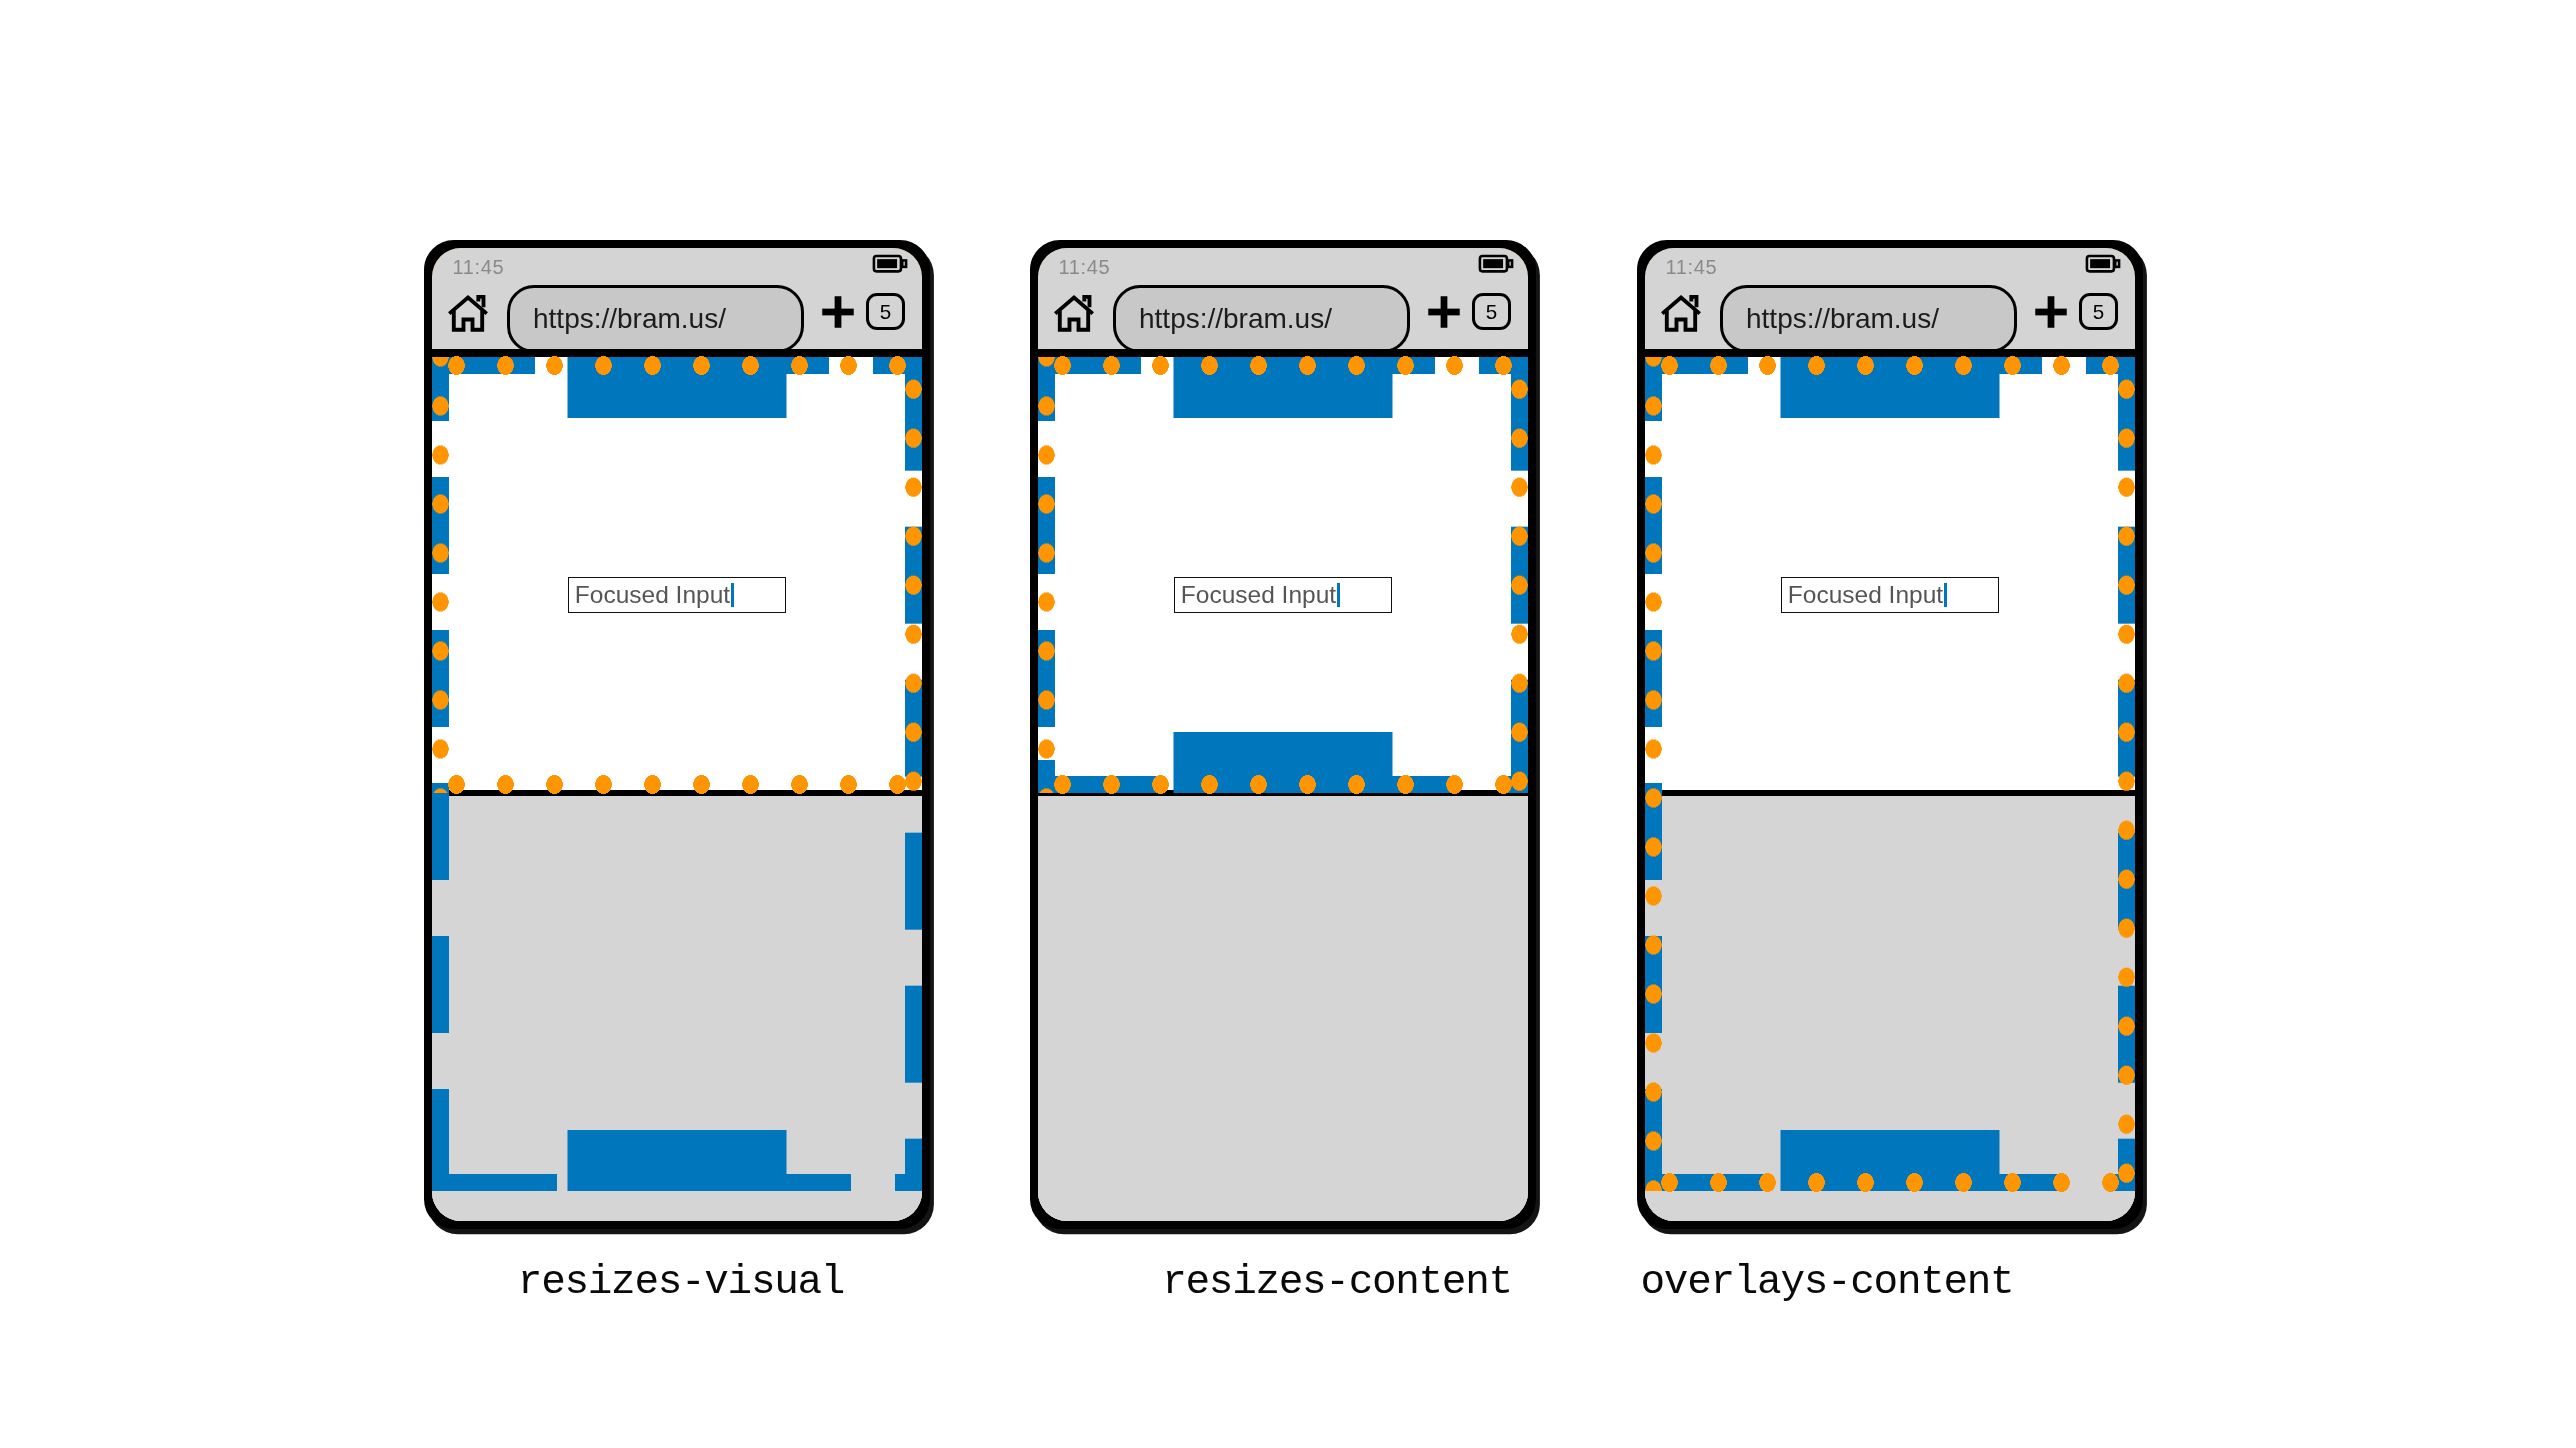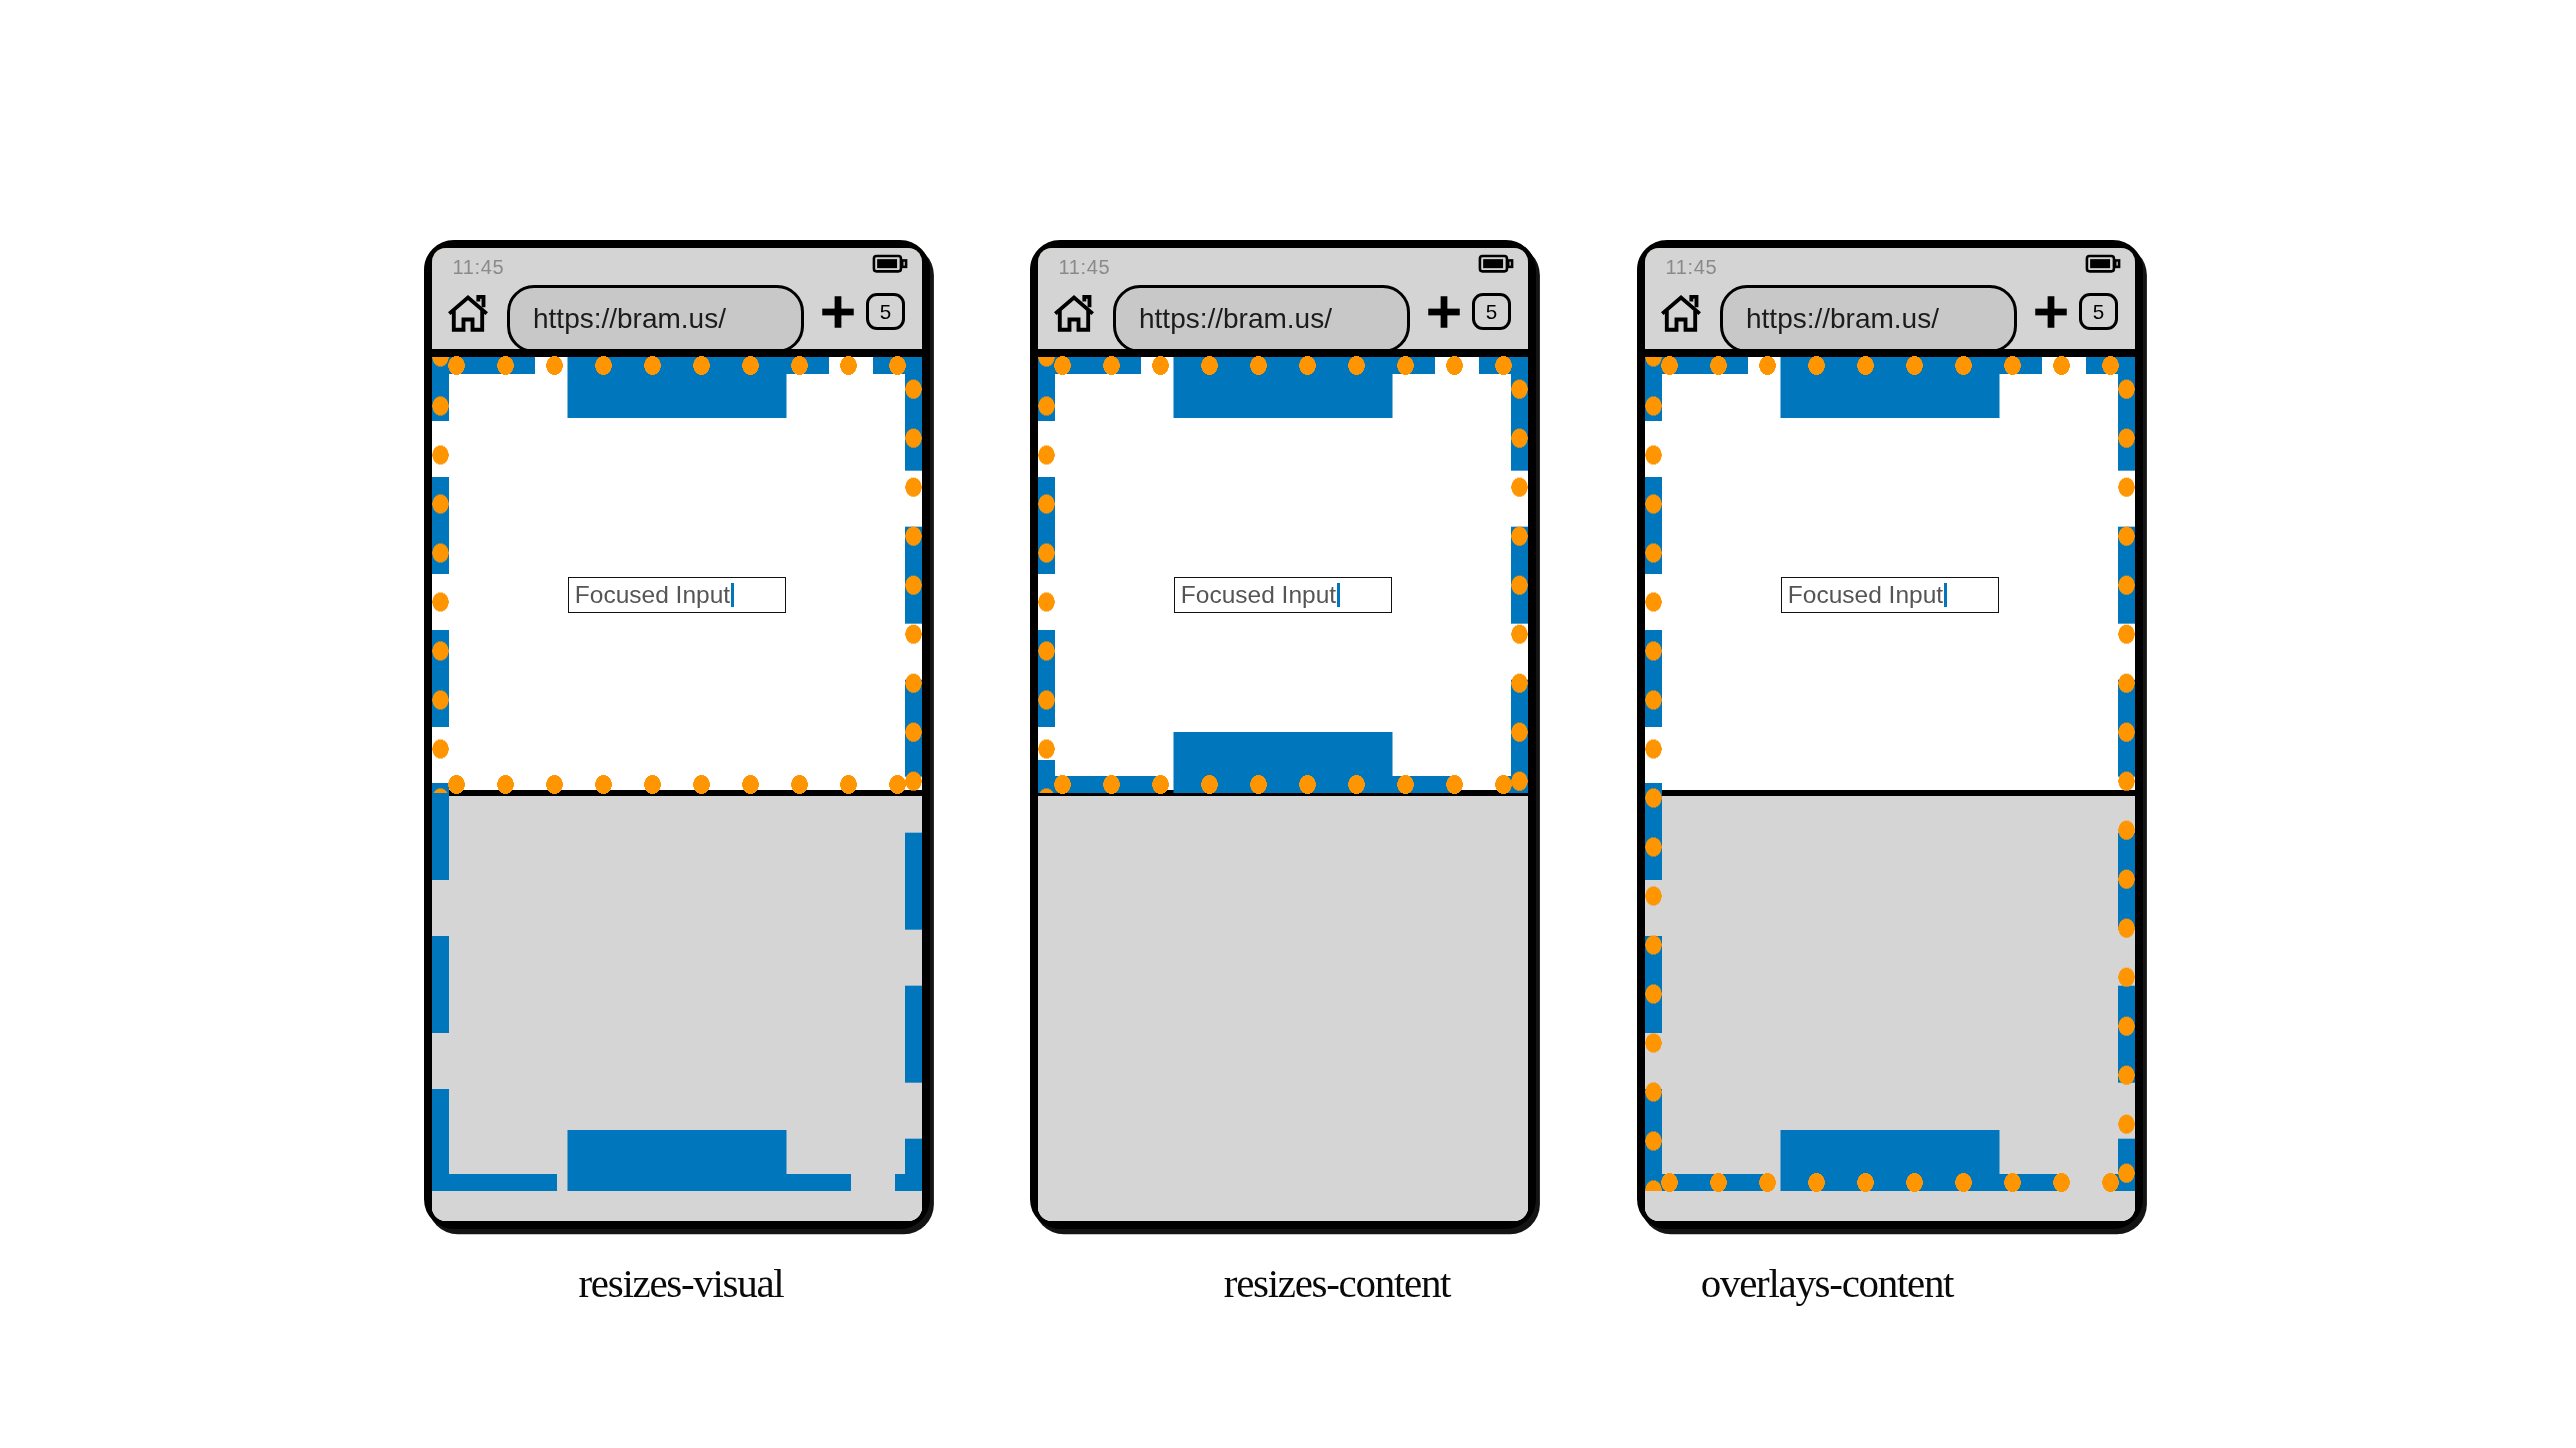--- a/index.html
+++ b/index.html
@@ -14,21 +14,21 @@
   body{width:2576px;height:1449px;position:relative;overflow:hidden;
        font-family:"Liberation Sans",sans-serif;}
 
   
   .phone{position:absolute;top:240px;width:506px;height:989px;
          border:8.4px solid #000;border-radius:30px;background:#000;
          box-shadow:3.9px 5.2px 0 rgba(0,0,0,.92);}
   .phone.p1{left:424px}
   .phone.p2{left:1030px}
   .phone.p3{left:1637px}
-  .screen{position:absolute;inset:0;border-radius:14px;overflow:hidden;background:#a16207}
+  .screen{position:absolute;inset:0;border-radius:29px;overflow:hidden;background:#a16207}
 
   
   .chrome{position:absolute;left:0;top:0;right:0;height:101px;background:var(--chrome)}
   .time{position:absolute;left:20.6px;top:7.7px;font-size:20px;color:#8a8a8a;letter-spacing:0.6px}
   .battery{position:absolute;right:14px;top:6.4px;width:36px;height:19.3px}
   .home{position:absolute;left:14px;top:45px;width:44px;height:40px}
   .urlbar{position:absolute;left:75px;top:37px;width:297px;height:68px;
           border:3.9px solid #000;border-radius:27px;background:var(--pill);
           display:flex;align-items:center;padding-left:23px;
           font-size:28px;color:#1c1c1c;white-space:nowrap;overflow:hidden}
@@ -80,21 +80,21 @@
 
   
   .inputbox{position:absolute;z-index:4;left:50%;transform:translateX(-50%);
             top:220px;width:218px;height:36px;background:#fff;border:1.9px solid #111;
             display:flex;align-items:center;padding-left:5.8px;
             font-size:24.5px;color:#555;white-space:nowrap}
   .caret{width:3.2px;height:24.5px;background:var(--blue);margin-left:0.6px}
 
   
   .caption{position:absolute;top:1259px;width:506px;text-align:center;
-           font-family:Liberation Serif, serif;font-size:41px;
+           font-family:Liberation Mono, monospace;font-size:41px;
            letter-spacing:-1.3px;color:#0a0a0a}
   .caption.c1{left:428px}
   .caption.c2{left:1084px}
   .caption.c3{left:1574px}
 
   svg{display:block}
 </style>
 </head>
 <body>
 

